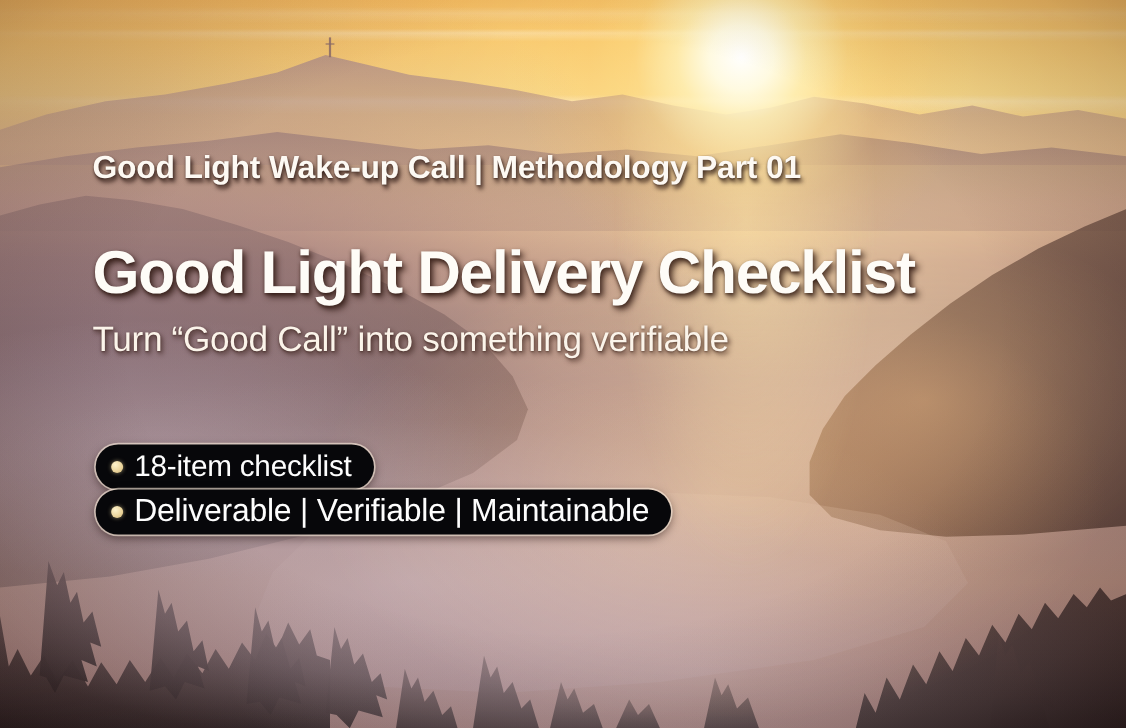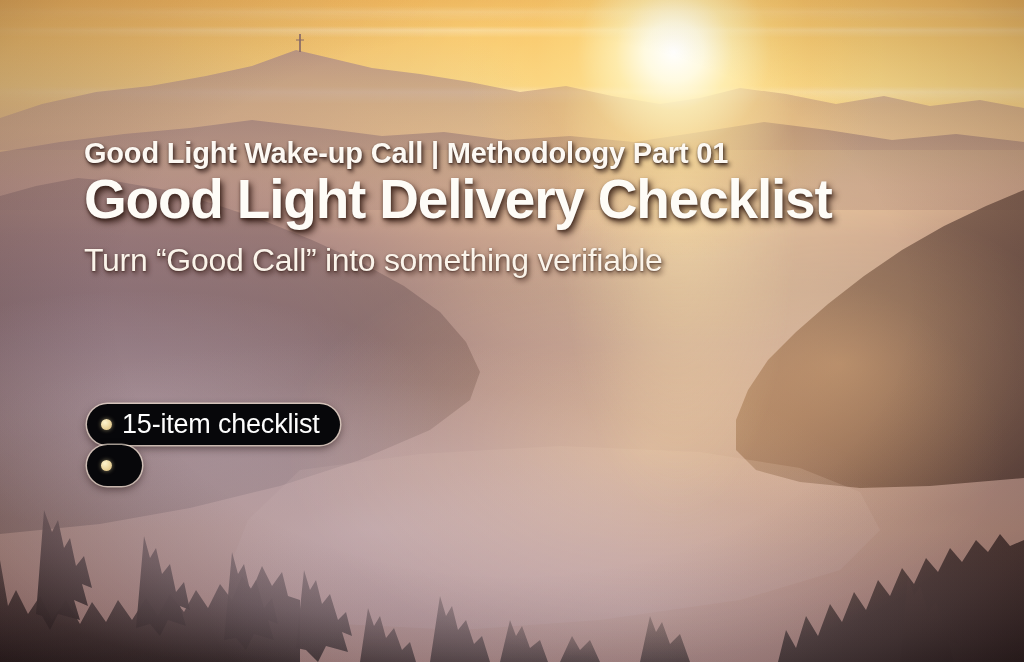--- a/index.html
+++ b/index.html
@@ -159,20 +159,21 @@
     letter-spacing: -0.2px;
     color: #fdf9f3;
     text-shadow:
       2px 3px 4px rgba(35,16,12,0.80),
       0 1px 2px rgba(40,20,14,0.65);
     white-space: nowrap;
     line-height: 1.1;
   }
 
   .headline {
+    margin-top: 48px;
     font-size: 55px;
     font-weight: bold;
     letter-spacing: -1.2px;
     color: #fefcf7;
     text-shadow:
       3px 4px 6px rgba(40,18,12,0.78),
       0 2px 3px rgba(45,22,14,0.60);
     white-space: nowrap;
     line-height: 1.08;
   }
@@ -331,21 +332,22 @@
 
   <div class="content">
     <div class="eyebrow">Good Light Wake-up Call | Methodology Part 01</div>
     <div class="headline">Good Light Delivery Checklist</div>
     <div class="subhead">Turn “Good Call” into something verifiable</div>
   </div>
 
   <div class="pill-stack">
     <div class="pill pill-1">
       <span class="pill-dot"></span>
-      <span class="pill-label">15-item checklist</span>
+      <span class="pill-label">18-item checklist</span>
     </div>
     <br>
     <div class="pill pill-2">
       <span class="pill-dot"></span>
+      <span class="pill-label">Deliverable | Verifiable | Maintainable</span>
     </div>
   </div>
 
 </div>
 
 </body></html>

